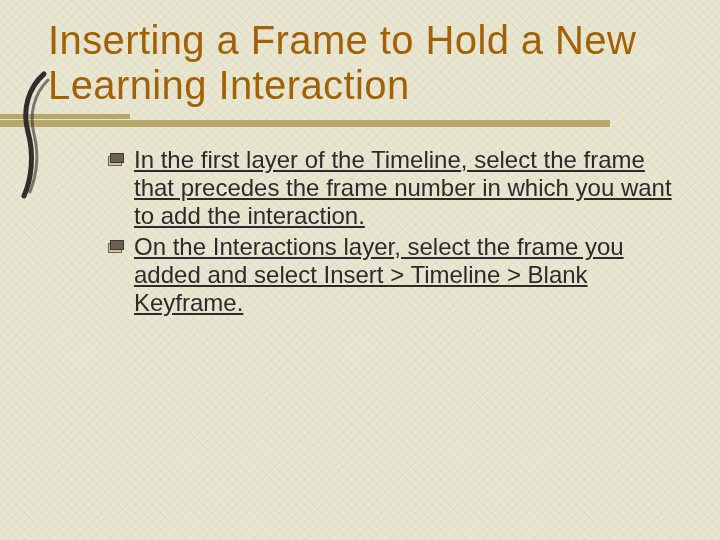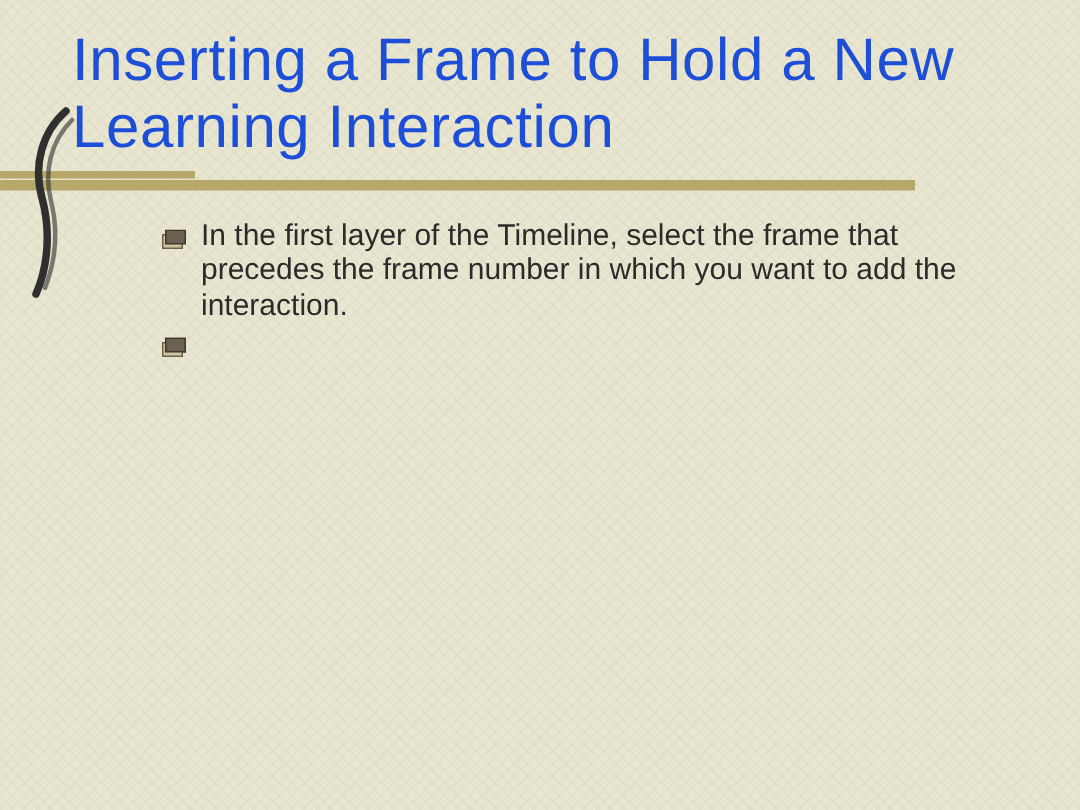--- a/index.html
+++ b/index.html
@@ -29,21 +29,21 @@
     inset: 0;
     padding: 18px 36px 30px 48px;
     box-sizing: border-box;
   }
   h1.title {
     margin: 0 0 6px 0;
     font-weight: 400;
     font-size: 40px;
     line-height: 1.12;
     letter-spacing: 0.4px;
-    color: #1d4ed8;
+    color: #a16207;
   }
   .rule-wrap {
     position: relative;
     height: 24px;
     margin-left: -48px;
     margin-right: -36px;
   }
   .rule-long {
     position: absolute;
     left: 0;
@@ -69,25 +69,26 @@
     pointer-events: none;
   }
   ul.bullets {
     list-style: none;
     margin: 8px 0 0 60px;
     padding: 0;
     max-width: 575px;
   }
   ul.bullets li {
     position: relative;
-    font-size: 20px;
+    font-size: 24px;
     line-height: 1.18;
     margin: 0 0 2px 0;
     padding-left: 26px;
     font-weight: 400;
+    text-decoration: underline;
   }
   .bullet-icon {
     position: absolute;
     left: 0;
     top: 7px;
     width: 16px;
     height: 14px;
   }
 </style>
 </head>
@@ -121,16 +122,17 @@
       <svg class="bullet-icon" viewBox="0 0 16 14">
         <rect x="0.5" y="3.5" width="13" height="9" fill="#cfc39a" stroke="#6c6150" stroke-width="1"></rect>
         <rect x="2.5" y="0.5" width="13" height="9" fill="#6c6150" stroke="#3d382e" stroke-width="1"></rect>
       </svg>
     </li>
     <li>
       <svg class="bullet-icon" viewBox="0 0 16 14">
         <rect x="0.5" y="3.5" width="13" height="9" fill="#cfc39a" stroke="#6c6150" stroke-width="1"></rect>
         <rect x="2.5" y="0.5" width="13" height="9" fill="#6c6150" stroke="#3d382e" stroke-width="1"></rect>
       </svg>
+      <span>On the Interactions layer, select the frame you added and select Insert &gt; Timeline &gt; Blank Keyframe.</span>
     </li>
   </ul>
 
 </div>
 
 </body></html>

